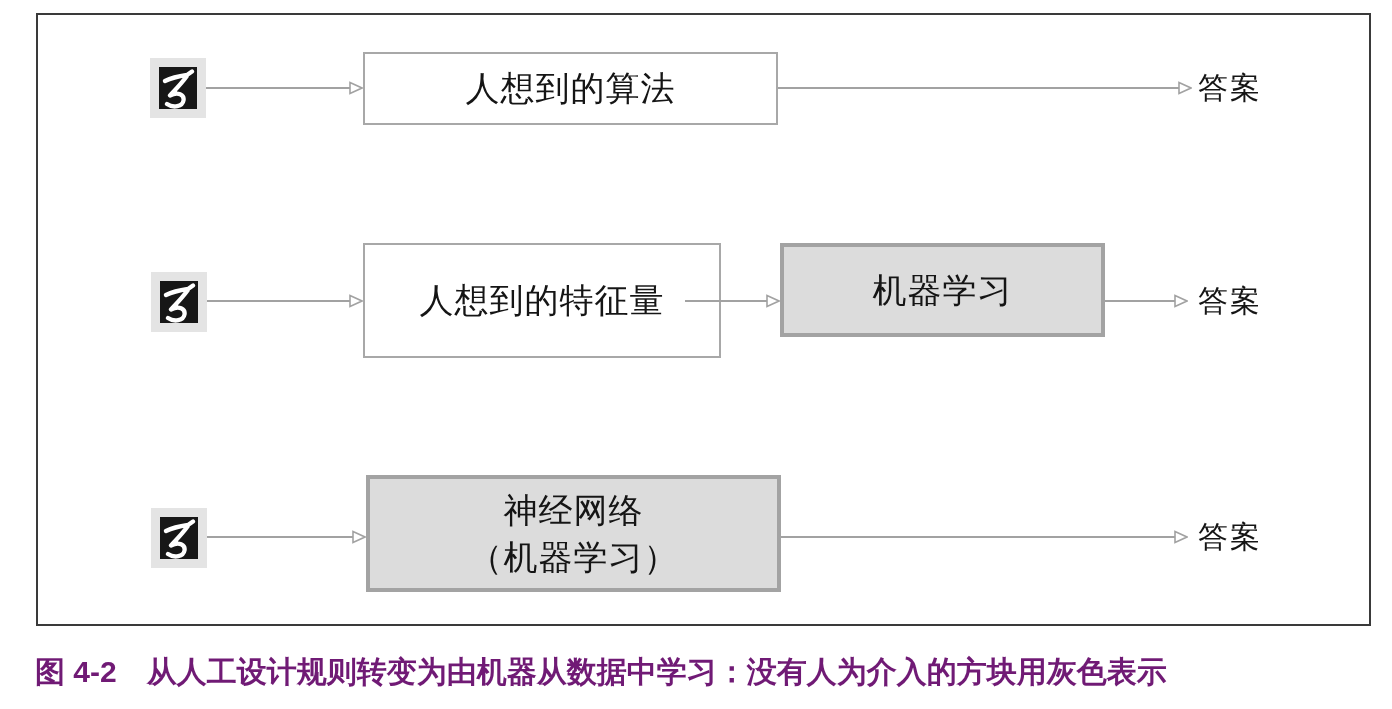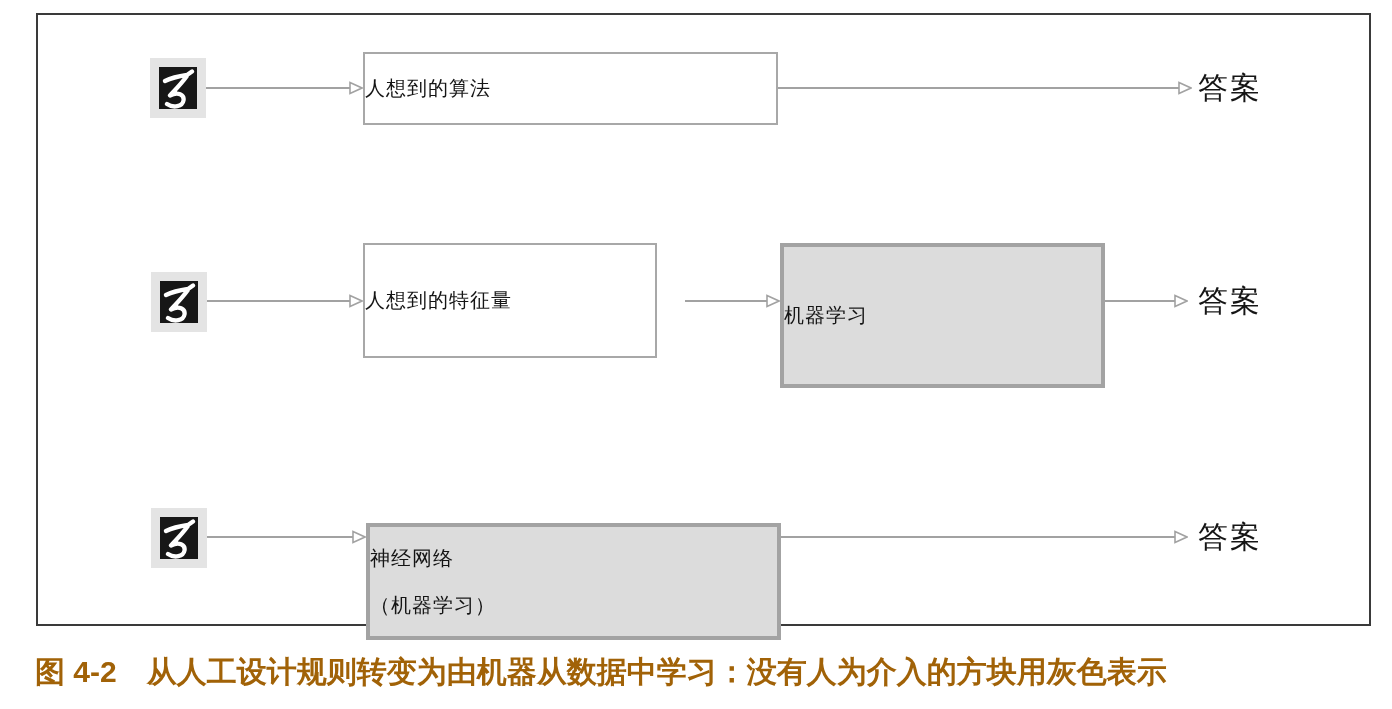--- a/index.html
+++ b/index.html
@@ -29,23 +29,23 @@
   .tile-ink {
     width: 38px; height: 42px;
     background: #171717;
     display: flex; align-items: center; justify-content: center;
   }
   
   .node {
     position: absolute;
     box-sizing: border-box;
     display: flex; flex-direction: column;
-    align-items: flex-start; justify-content: center;
+    align-items: center; justify-content: center;
     text-align: center;
-    font-size: 20px;
+    font-size: 34px;
     line-height: 47px;
     letter-spacing: 1px;
   }
   .node.manual  { background: #ffffff; border: 2.5px solid #a8a8a8; }
   .node.machine { background: #dcdcdc; border: 4.5px solid #a3a3a3; }
   
   .arrow { position: absolute; height: 16px; }
   .arrow line    { stroke: #a2a2a2; stroke-width: 2; }
   .arrow polygon { fill: #ffffff; stroke: #a2a2a2; stroke-width: 1.6; }
   
@@ -59,21 +59,21 @@
   }
   
   .caption {
     position: absolute;
     left: 35px; top: 650px;
     width: 1330px;
     font-family: "Liberation Sans", "DejaVu Sans", sans-serif;
     font-weight: bold;
     font-size: 30px;
     line-height: 44px;
-    color: #a16207;
+    color: #701a75;
     white-space: nowrap;
   }
   .caption-label { margin-right: 30px; }
 </style>
 </head>
 <body>
 
 <div class="canvas">
 
   <div class="frame"></div>
@@ -108,30 +108,30 @@
         <path d="M6,14 C13,10.5 21,9 28,8 L33,4.5 M27.5,9.5 C22.5,16.5 16.5,22.5 11,28.5 C19,24.5 25.5,27.5 24.5,33.5 C23.5,39.5 14.5,41.5 8,37" stroke="#ffffff" stroke-width="4.3" fill="none" stroke-linecap="round" stroke-linejoin="round"></path>
       </svg>
     </div>
   </div>
 
   <svg class="arrow" style="left:207px; top:293px;" width="156" height="16">
     <line x1="0" y1="8" x2="143" y2="8"></line>
       <polygon points="143,2.5 155,8 143,13.5"></polygon>
   </svg>
 
-  <div class="node manual" style="left:363px; top:243px; width:294px; height:115px;">
+  <div class="node manual" style="left:363px; top:243px; width:358px; height:115px;">
     <div>人想到的特征量</div>
   </div>
 
   <svg class="arrow" style="left:685px; top:293px;" width="95" height="16">
     <line x1="0" y1="8" x2="82" y2="8"></line>
       <polygon points="82,2.5 94,8 82,13.5"></polygon>
   </svg>
 
-  <div class="node machine" style="left:780px; top:243px; width:325px; height:145px;">
+  <div class="node machine" style="left:780px; top:243px; width:325px; height:94px;">
     <div>机器学习</div>
   </div>
 
   <svg class="arrow" style="left:1105px; top:293px;" width="83" height="16">
     <line x1="0" y1="8" x2="70" y2="8"></line>
       <polygon points="70,2.5 82,8 70,13.5"></polygon>
   </svg>
 
   <div class="answer" style="top:280px;">答案</div>
 
@@ -141,21 +141,21 @@
         <path d="M6,14 C13,10.5 21,9 28,8 L33,4.5 M27.5,9.5 C22.5,16.5 16.5,22.5 11,28.5 C19,24.5 25.5,27.5 24.5,33.5 C23.5,39.5 14.5,41.5 8,37" stroke="#ffffff" stroke-width="4.3" fill="none" stroke-linecap="round" stroke-linejoin="round"></path>
       </svg>
     </div>
   </div>
 
   <svg class="arrow" style="left:207px; top:529px;" width="159" height="16">
     <line x1="0" y1="8" x2="146" y2="8"></line>
       <polygon points="146,2.5 158,8 146,13.5"></polygon>
   </svg>
 
-  <div class="node machine" style="left:366px; top:475px; width:415px; height:117px;margin-top:48px;">
+  <div class="node machine" style="left:366px; top:475px; width:415px; height:117px;">
     <div>神经网络</div>
     <div>（机器学习）</div>
   </div>
 
   <svg class="arrow" style="left:781px; top:529px;" width="407" height="16">
     <line x1="0" y1="8" x2="394" y2="8"></line>
       <polygon points="394,2.5 406,8 394,13.5"></polygon>
   </svg>
 
   <div class="answer" style="top:516px;">答案</div>

